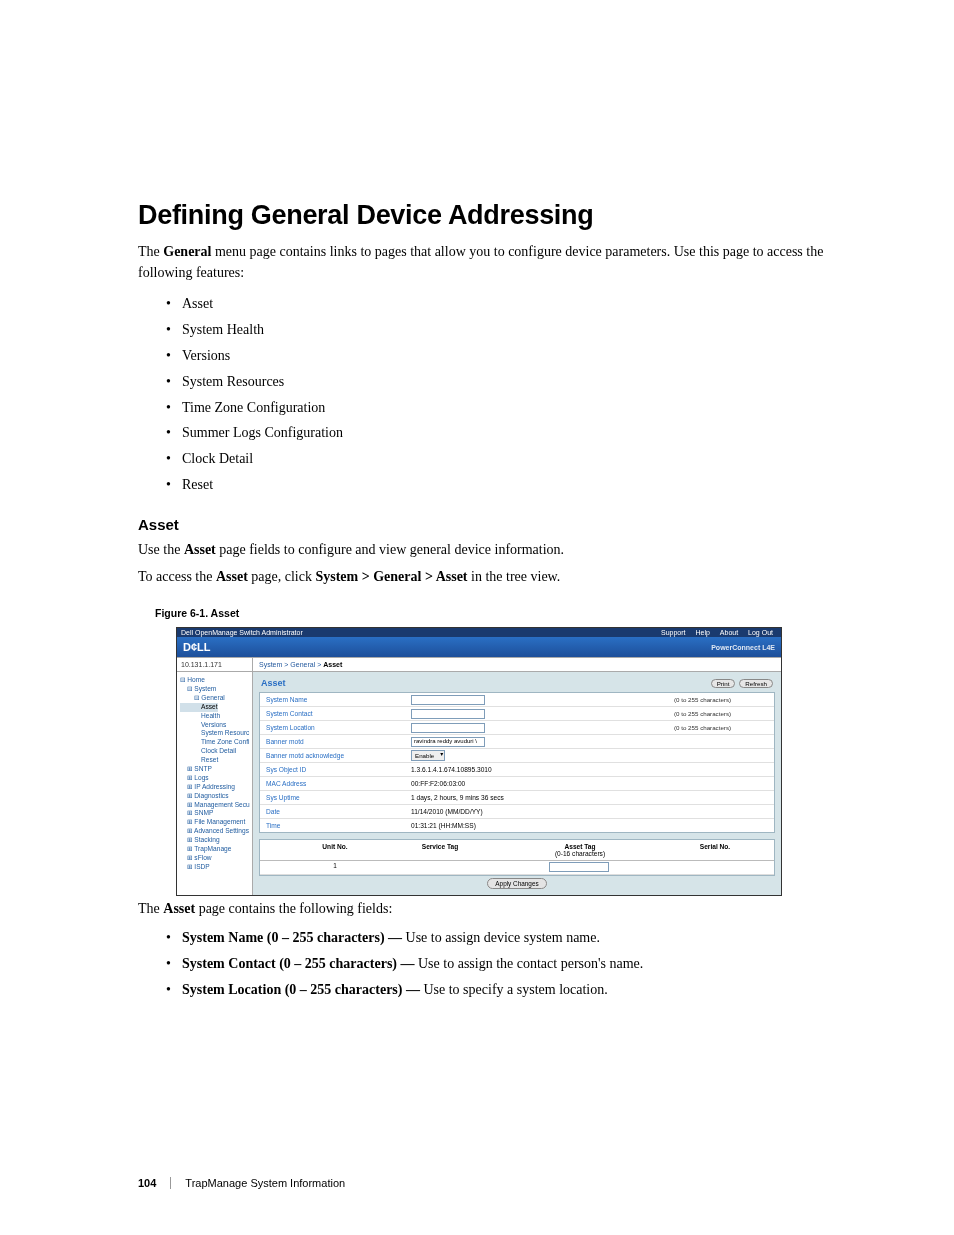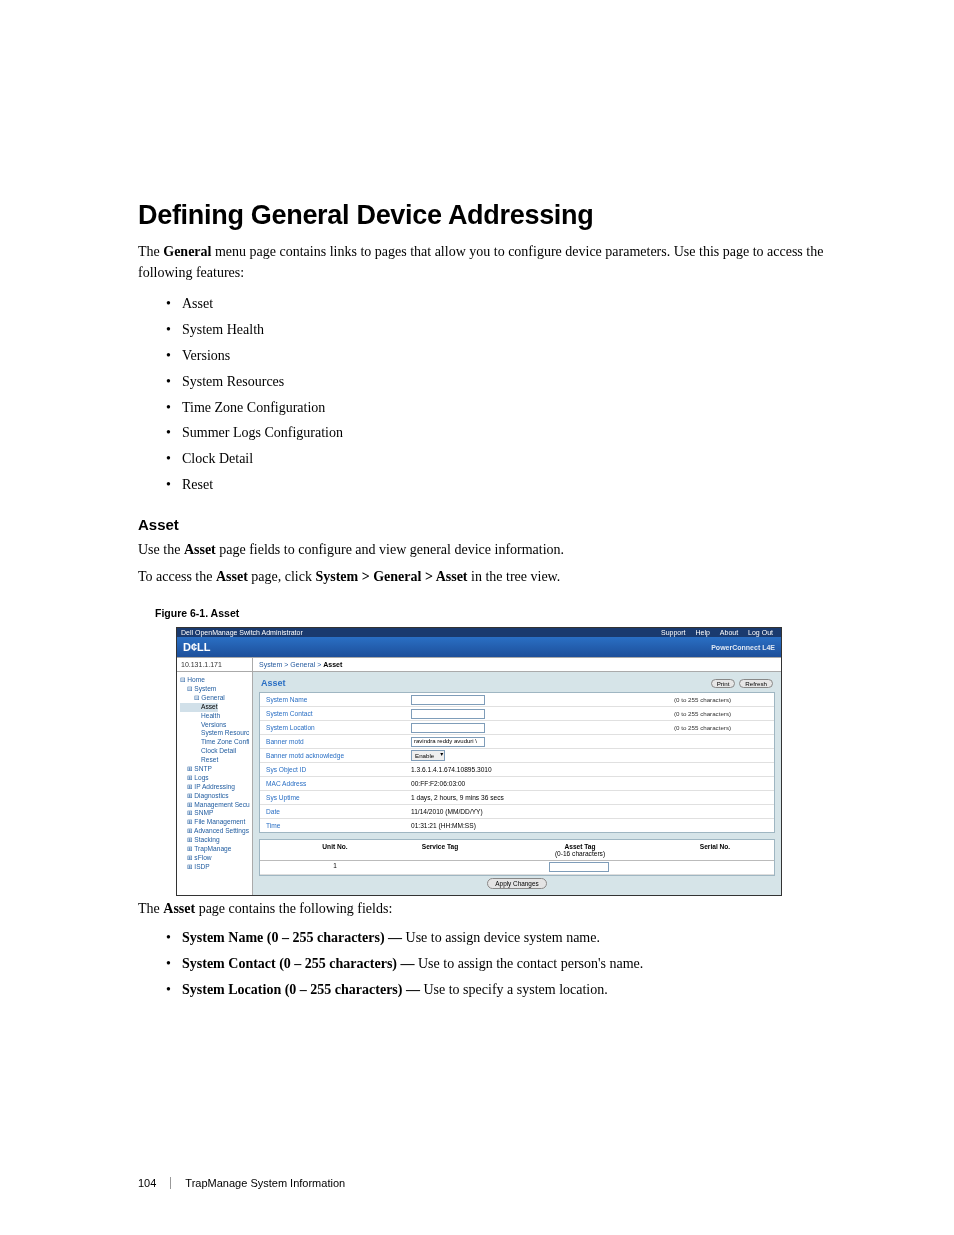--- a/index.html
+++ b/index.html
@@ -212,21 +212,21 @@
     }
     .footer {
       position: absolute;
       bottom: 46px;
       left: 138px;
       font-family: Arial, sans-serif;
       font-size: 11px;
       display: flex;
       align-items: center;
     }
-    .footer .pg { font-weight: normal; padding-right: 14px; }
+    .footer .pg { font-weight: bold; padding-right: 14px; }
     .footer .sep { border-left: 1px solid #999; height: 12px; margin-right: 14px; }
   </style>
 </head>
 <body>
 
 <div class="page">
   <h1>Defining General Device Addressing</h1>
   <p class="intro">
     <span>The </span><b>General</b><span> menu page contains links to pages that allow you to configure device parameters. Use this page to access the following features:</span>
   </p>

